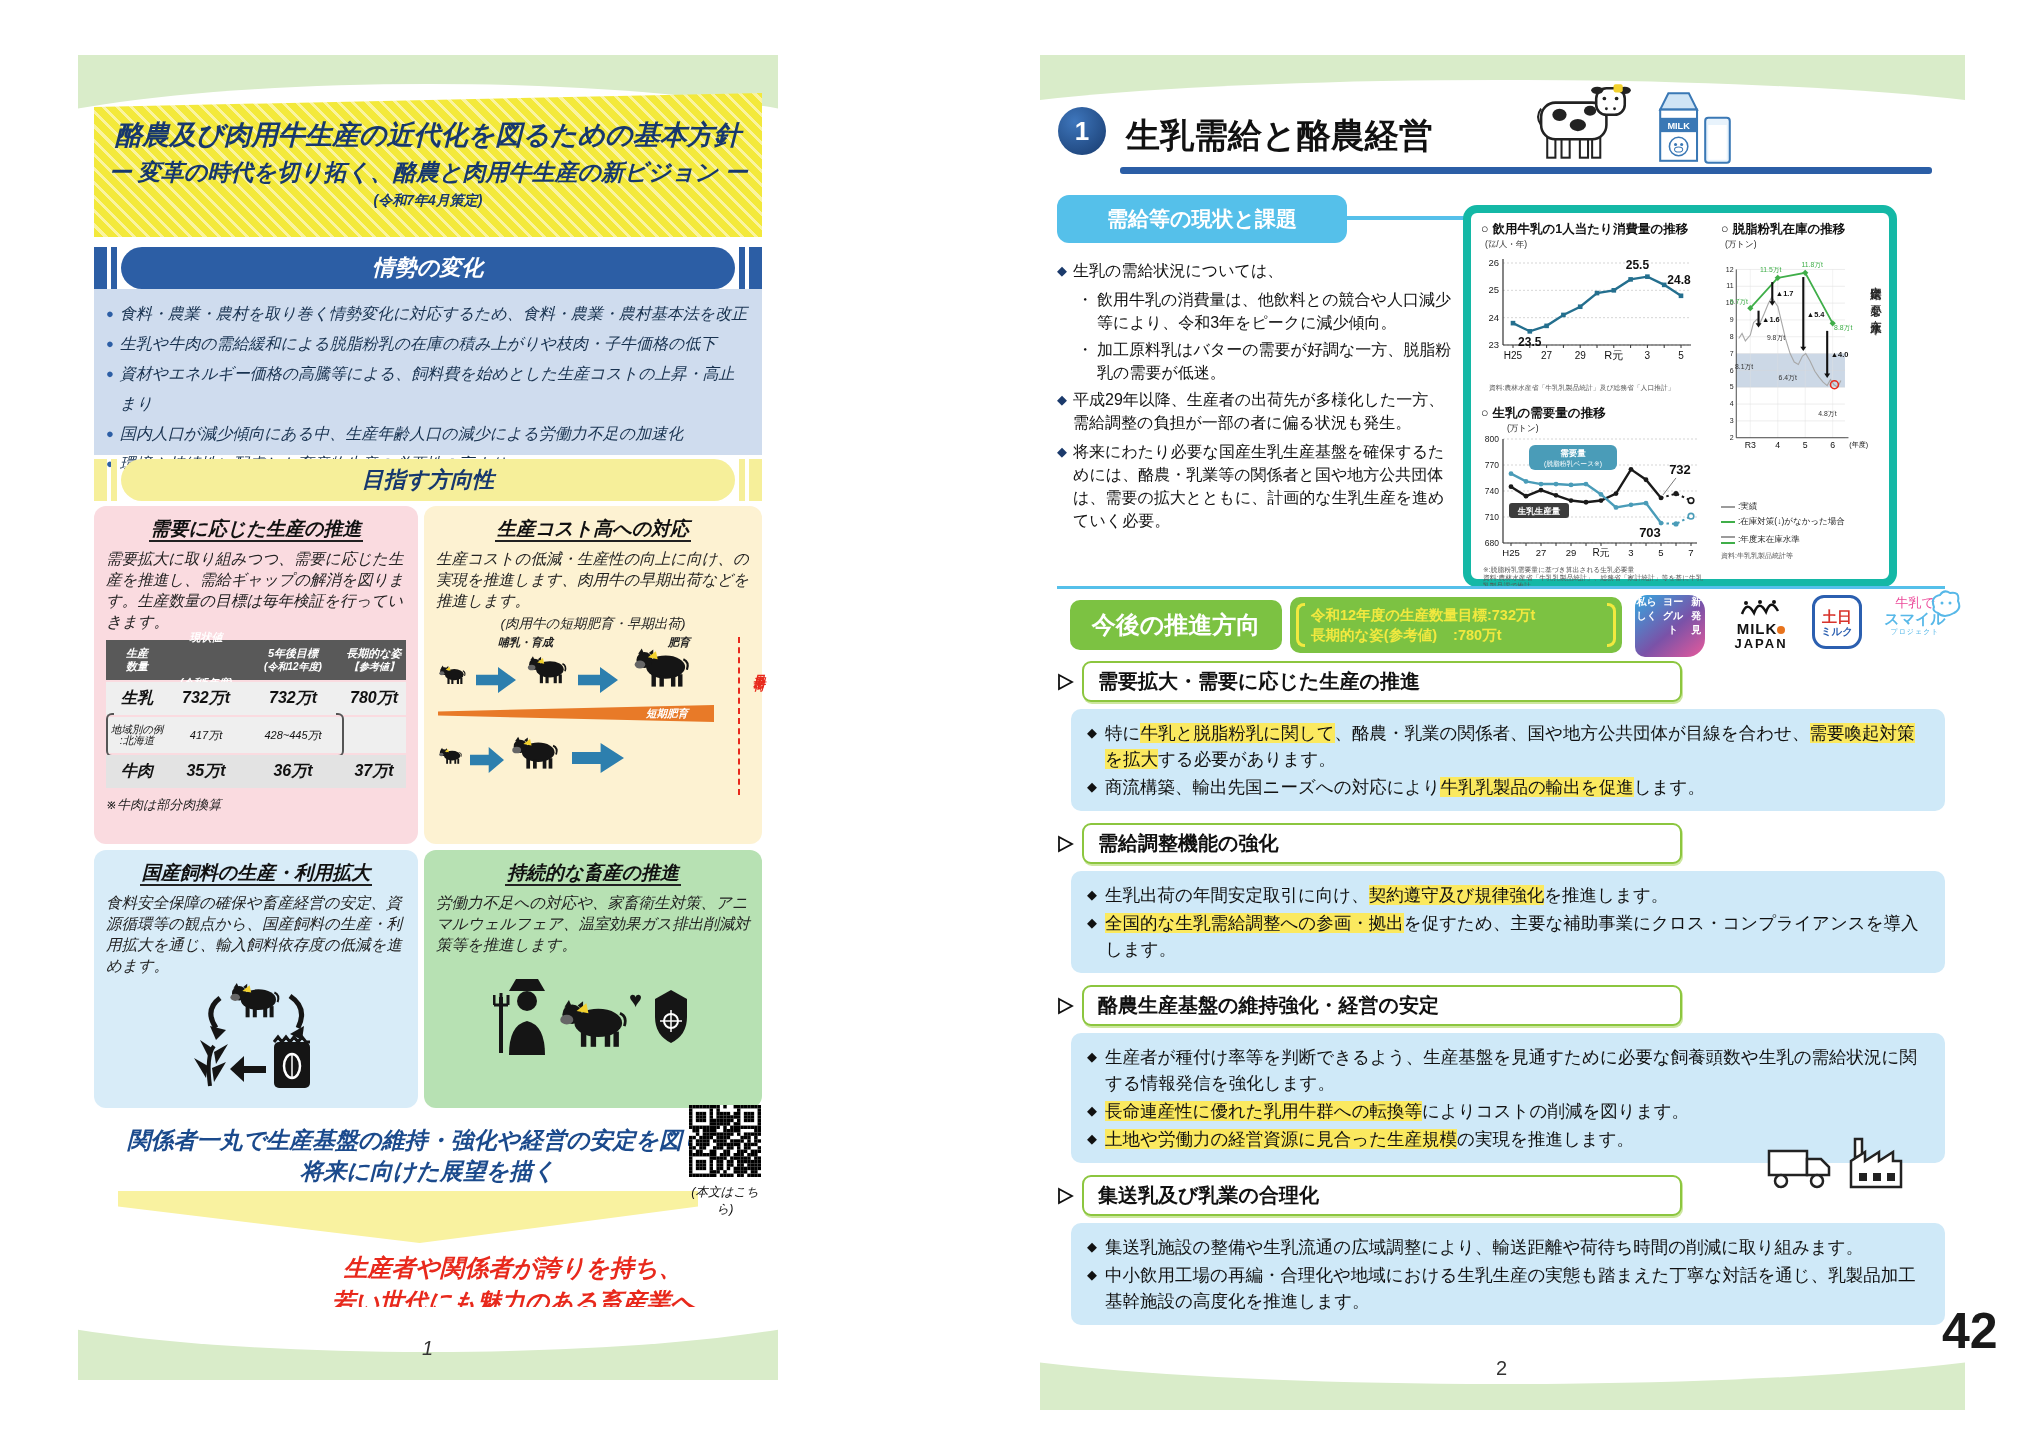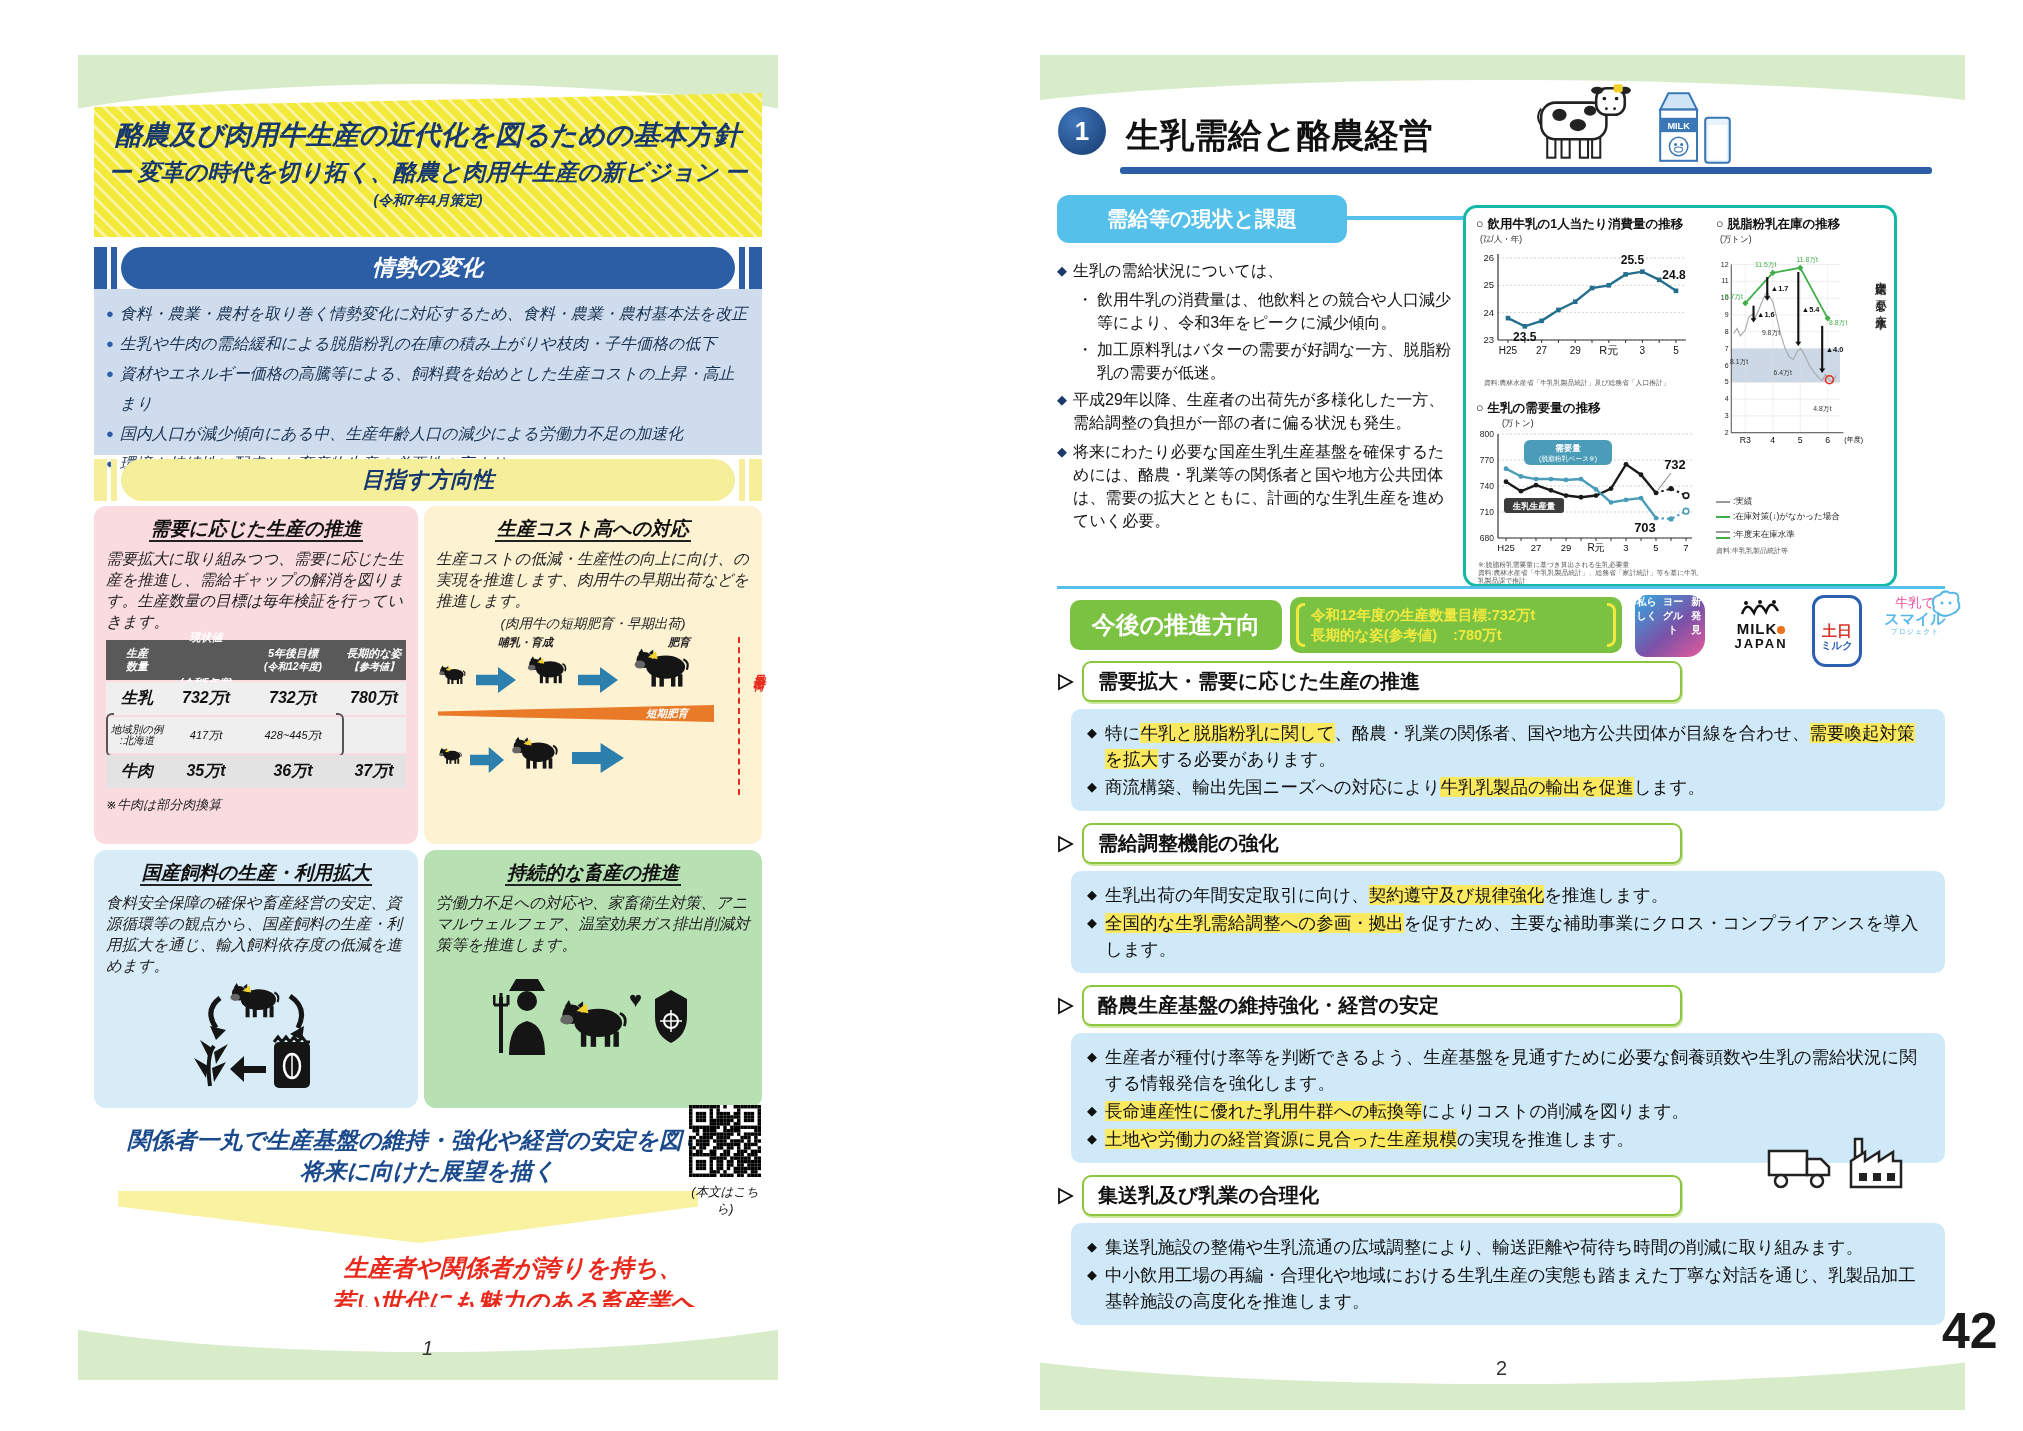--- a/index.html
+++ b/index.html
@@ -84,21 +84,21 @@
 .rp-title{position:absolute;left:86px;top:58px;font-size:34px;font-weight:bold;color:#111;}
 .rp-underline{position:absolute;left:80px;top:112px;width:812px;height:7px;background:#2b5ea6;border-radius:3px;}
 .status-banner{position:absolute;left:17px;top:140px;width:290px;height:48px;background:#55c0ea;
   border-radius:12px;color:#fff;font-size:21px;font-weight:bold;display:flex;align-items:center;justify-content:center;}
 .conn-line{position:absolute;left:305px;top:161px;width:120px;height:4px;background:#55c0ea;}
 .status-col{position:absolute;left:17px;top:204px;width:402px;}
 .st-row{display:flex;font-size:16px;line-height:23px;color:#111;margin-bottom:6px;}
 .st-dia{color:#1b3a6b;font-size:13px;margin-right:6px;line-height:23px;}
 .st-sub{display:flex;font-size:16px;line-height:23px;margin:0 0 4px 20px;color:#111;}
 .st-dot{margin-right:4px;}
-.chart-box{position:absolute;left:423px;top:150px;width:434px;height:382px;border:3px solid #14b8a6;
+.chart-box{position:absolute;left:423px;top:150px;width:434px;height:382px;border:8px solid #14b8a6;
   border-radius:14px;background:#fff;}
 .ch-title{position:absolute;font-size:12.5px;font-weight:bold;color:#111;white-space:nowrap;}
 .ch-title .cm{font-weight:normal;margin-right:4px;}
 .ch-unit{position:absolute;font-size:8.5px;color:#222;}
 .ch-src{position:absolute;font-size:6.8px;color:#555;white-space:nowrap;}
 .vband-label{position:absolute;right:6px;top:64px;writing-mode:vertical-rl;font-size:11.5px;color:#222;letter-spacing:1px;}
 .legend{position:absolute;left:250px;top:288px;font-size:8.5px;color:#222;}
 .lrow{display:flex;align-items:center;margin-bottom:3px;}
 .sw{display:inline-block;width:14px;height:2px;margin-right:3px;}
 .swc{display:inline-block;width:14px;height:8px;margin-right:3px;
@@ -113,21 +113,21 @@
 .ybrk-r{border-left:none;border-radius:0 8px 8px 0;}
 .promo-lines{flex:1;color:#f2e93f;font-size:14.5px;font-weight:bold;line-height:20px;padding-left:6px;white-space:pre;}
 .logo{position:absolute;text-align:center;}
 #logo-yogurt{left:595px;top:540px;width:70px;height:62px;border-radius:12px 16px 18px 10px;
   background:linear-gradient(140deg,#35a8e0,#7a52a8 55%,#e85a9b);color:#fff;font-size:10px;
   font-weight:bold;line-height:14px;display:flex;flex-direction:row;justify-content:center;}
 #logo-milkjapan{left:680px;top:542px;width:82px;height:60px;color:#111;}
 #logo-milkjapan .mj1{font-size:15px;font-weight:bold;letter-spacing:1px;line-height:15px;}
 #logo-milkjapan .mj1 i{display:inline-block;width:8px;height:8px;border-radius:50%;background:#e8731c;}
 #logo-milkjapan .mj2{font-size:13px;font-weight:bold;letter-spacing:2px;}
-#logo-donichi{left:772px;top:540px;width:50px;height:72px;border:3px solid #2b5fb0;border-radius:12px 12px 14px 14px;background:#fff;padding-top:24px;}
+#logo-donichi{left:772px;top:540px;width:50px;height:54px;border:3px solid #2b5fb0;border-radius:12px 12px 14px 14px;background:#fff;padding-top:10px;}
 #logo-donichi .d1{font-size:15px;font-weight:bold;color:#d8342c;line-height:17px;}
 #logo-donichi .d2{font-size:10.5px;font-weight:bold;color:#2b5fb0;}
 #logo-smile{left:832px;top:540px;width:86px;height:64px;color:#57b8e8;}
 #logo-smile .s1{font-size:13px;font-weight:normal;color:#ec4899;line-height:15px;}
 #logo-smile .s2{font-size:15px;font-weight:bold;line-height:17px;}
 #logo-smile .s3{font-size:7px;letter-spacing:1px;}
 .sections{position:absolute;left:17px;top:600px;width:891px;}
 .sec-header{display:flex;align-items:center;margin:6px 0 7px 0;}
 .sec-arrow{margin-right:8px;display:flex;}
 .sec-title-box{width:600px;background:#fff;border:2px solid #8cc63f;border-radius:9px;

